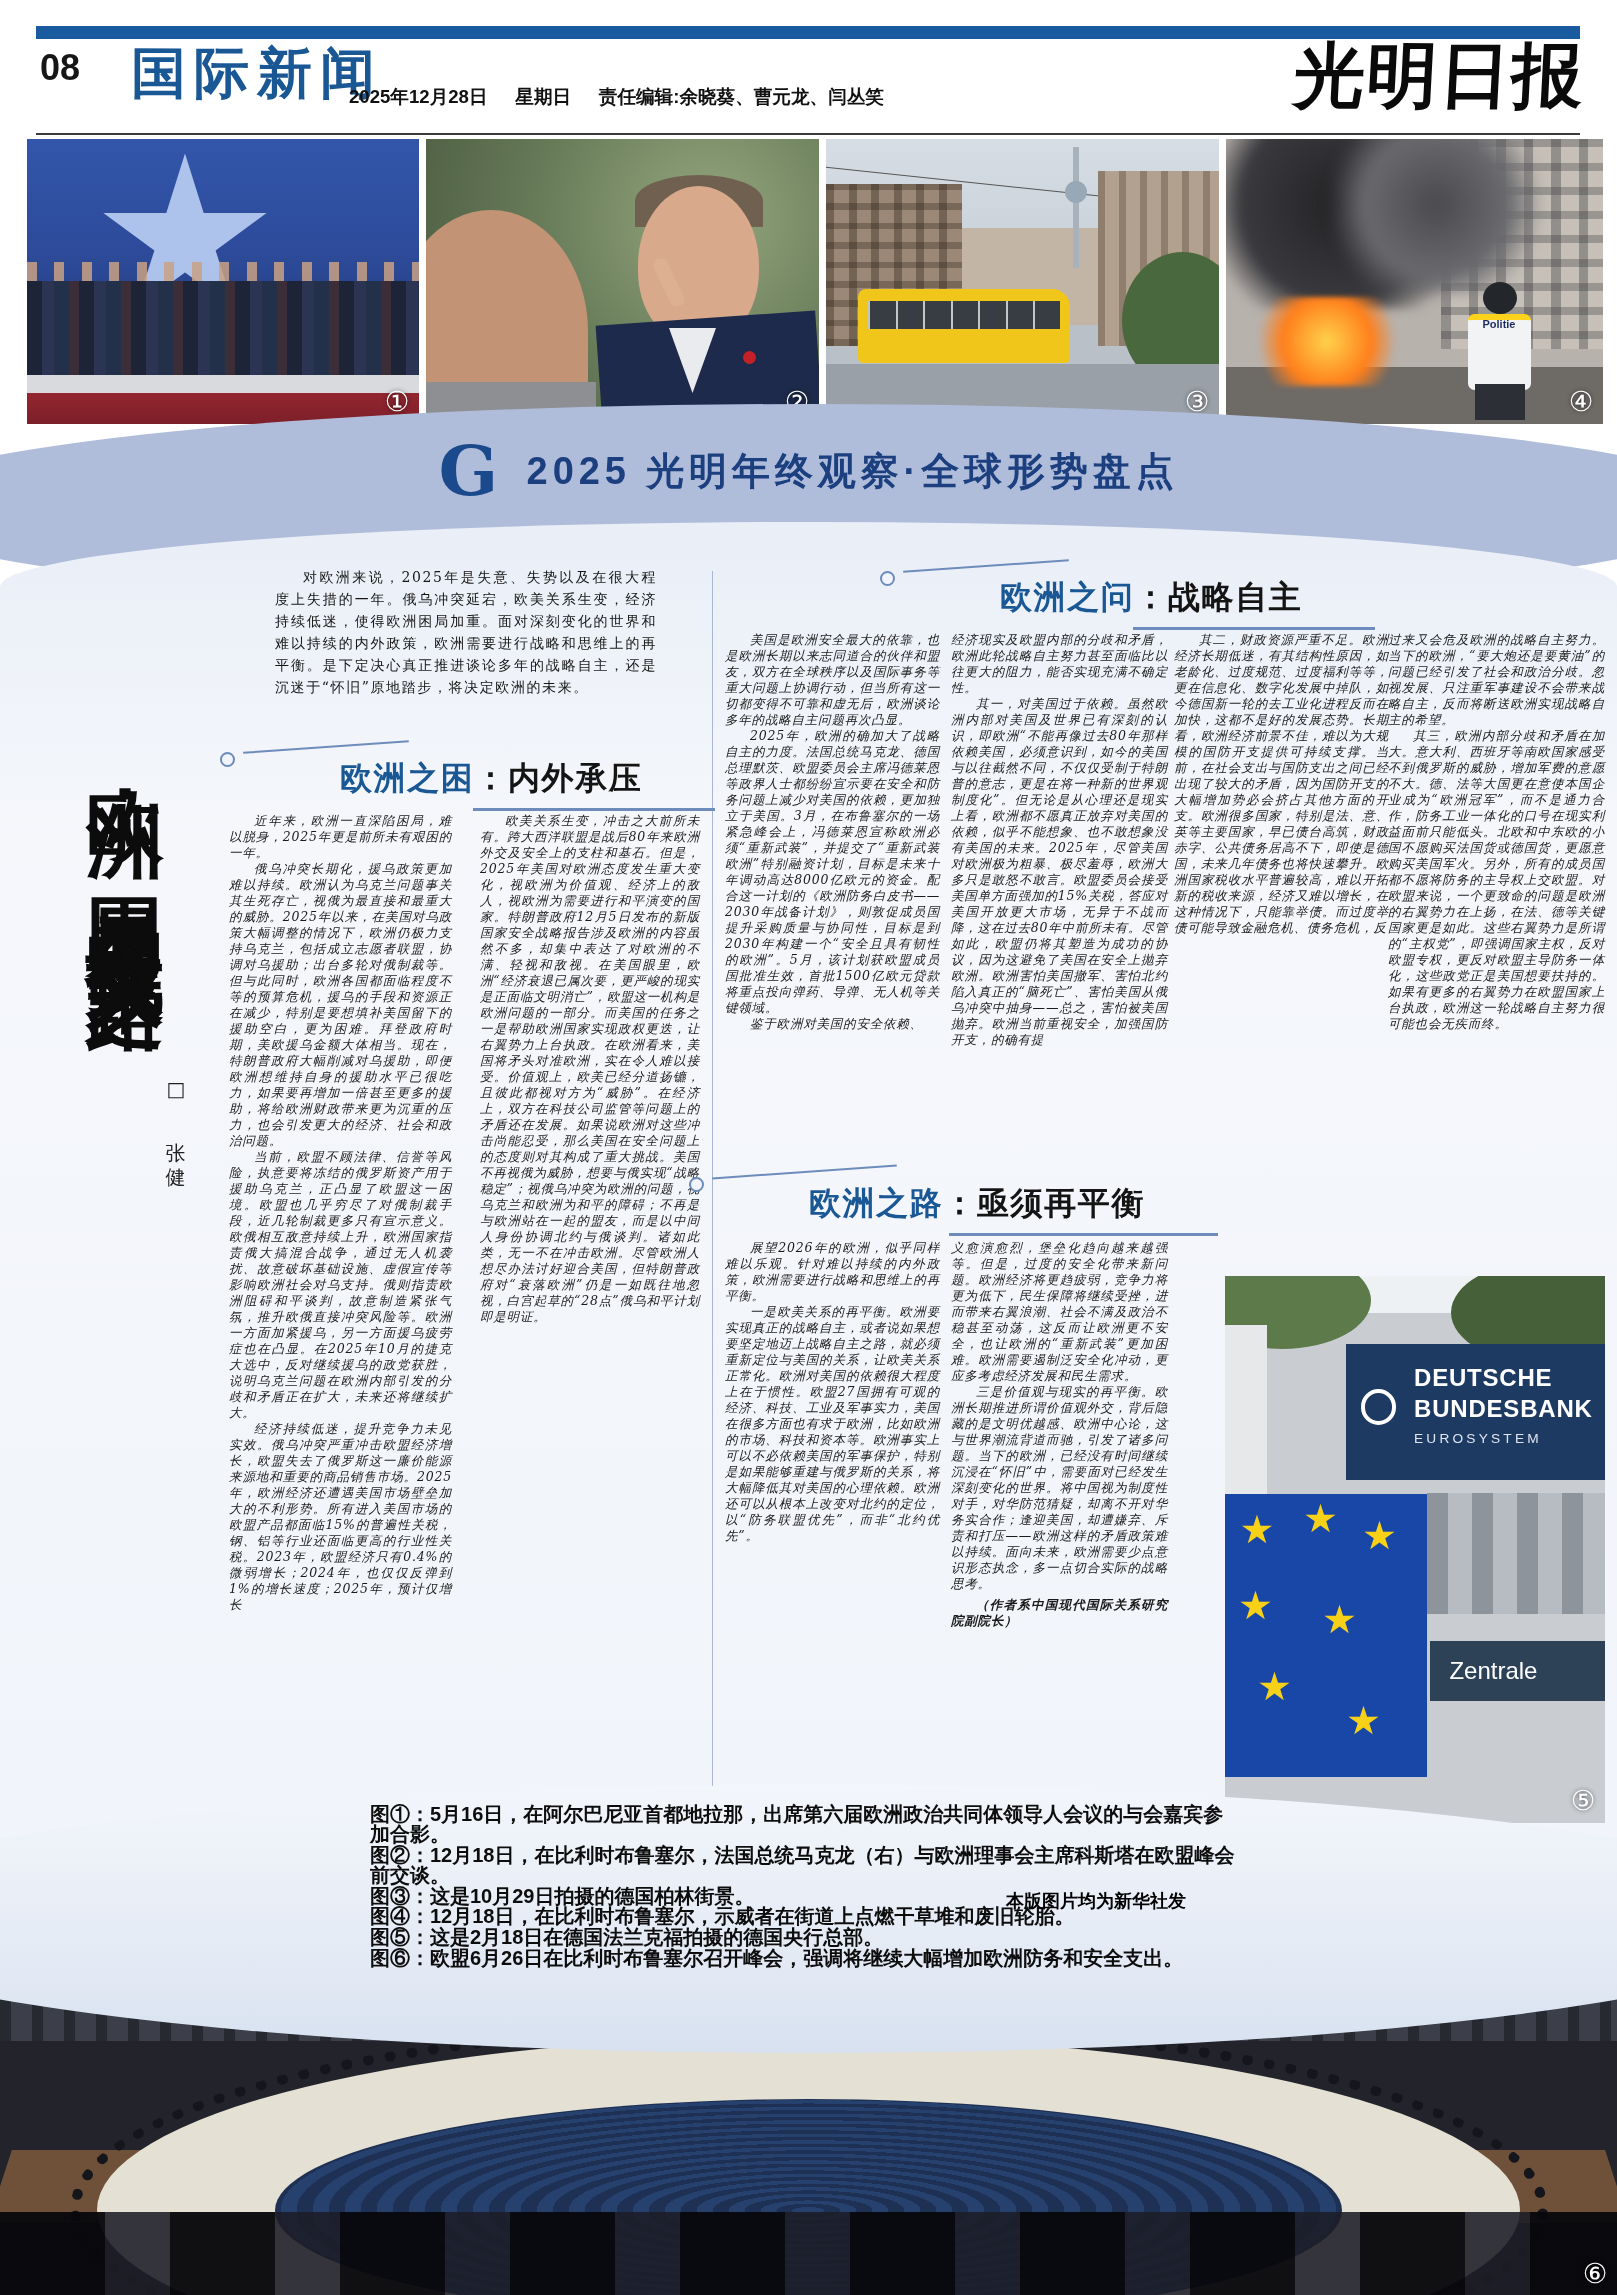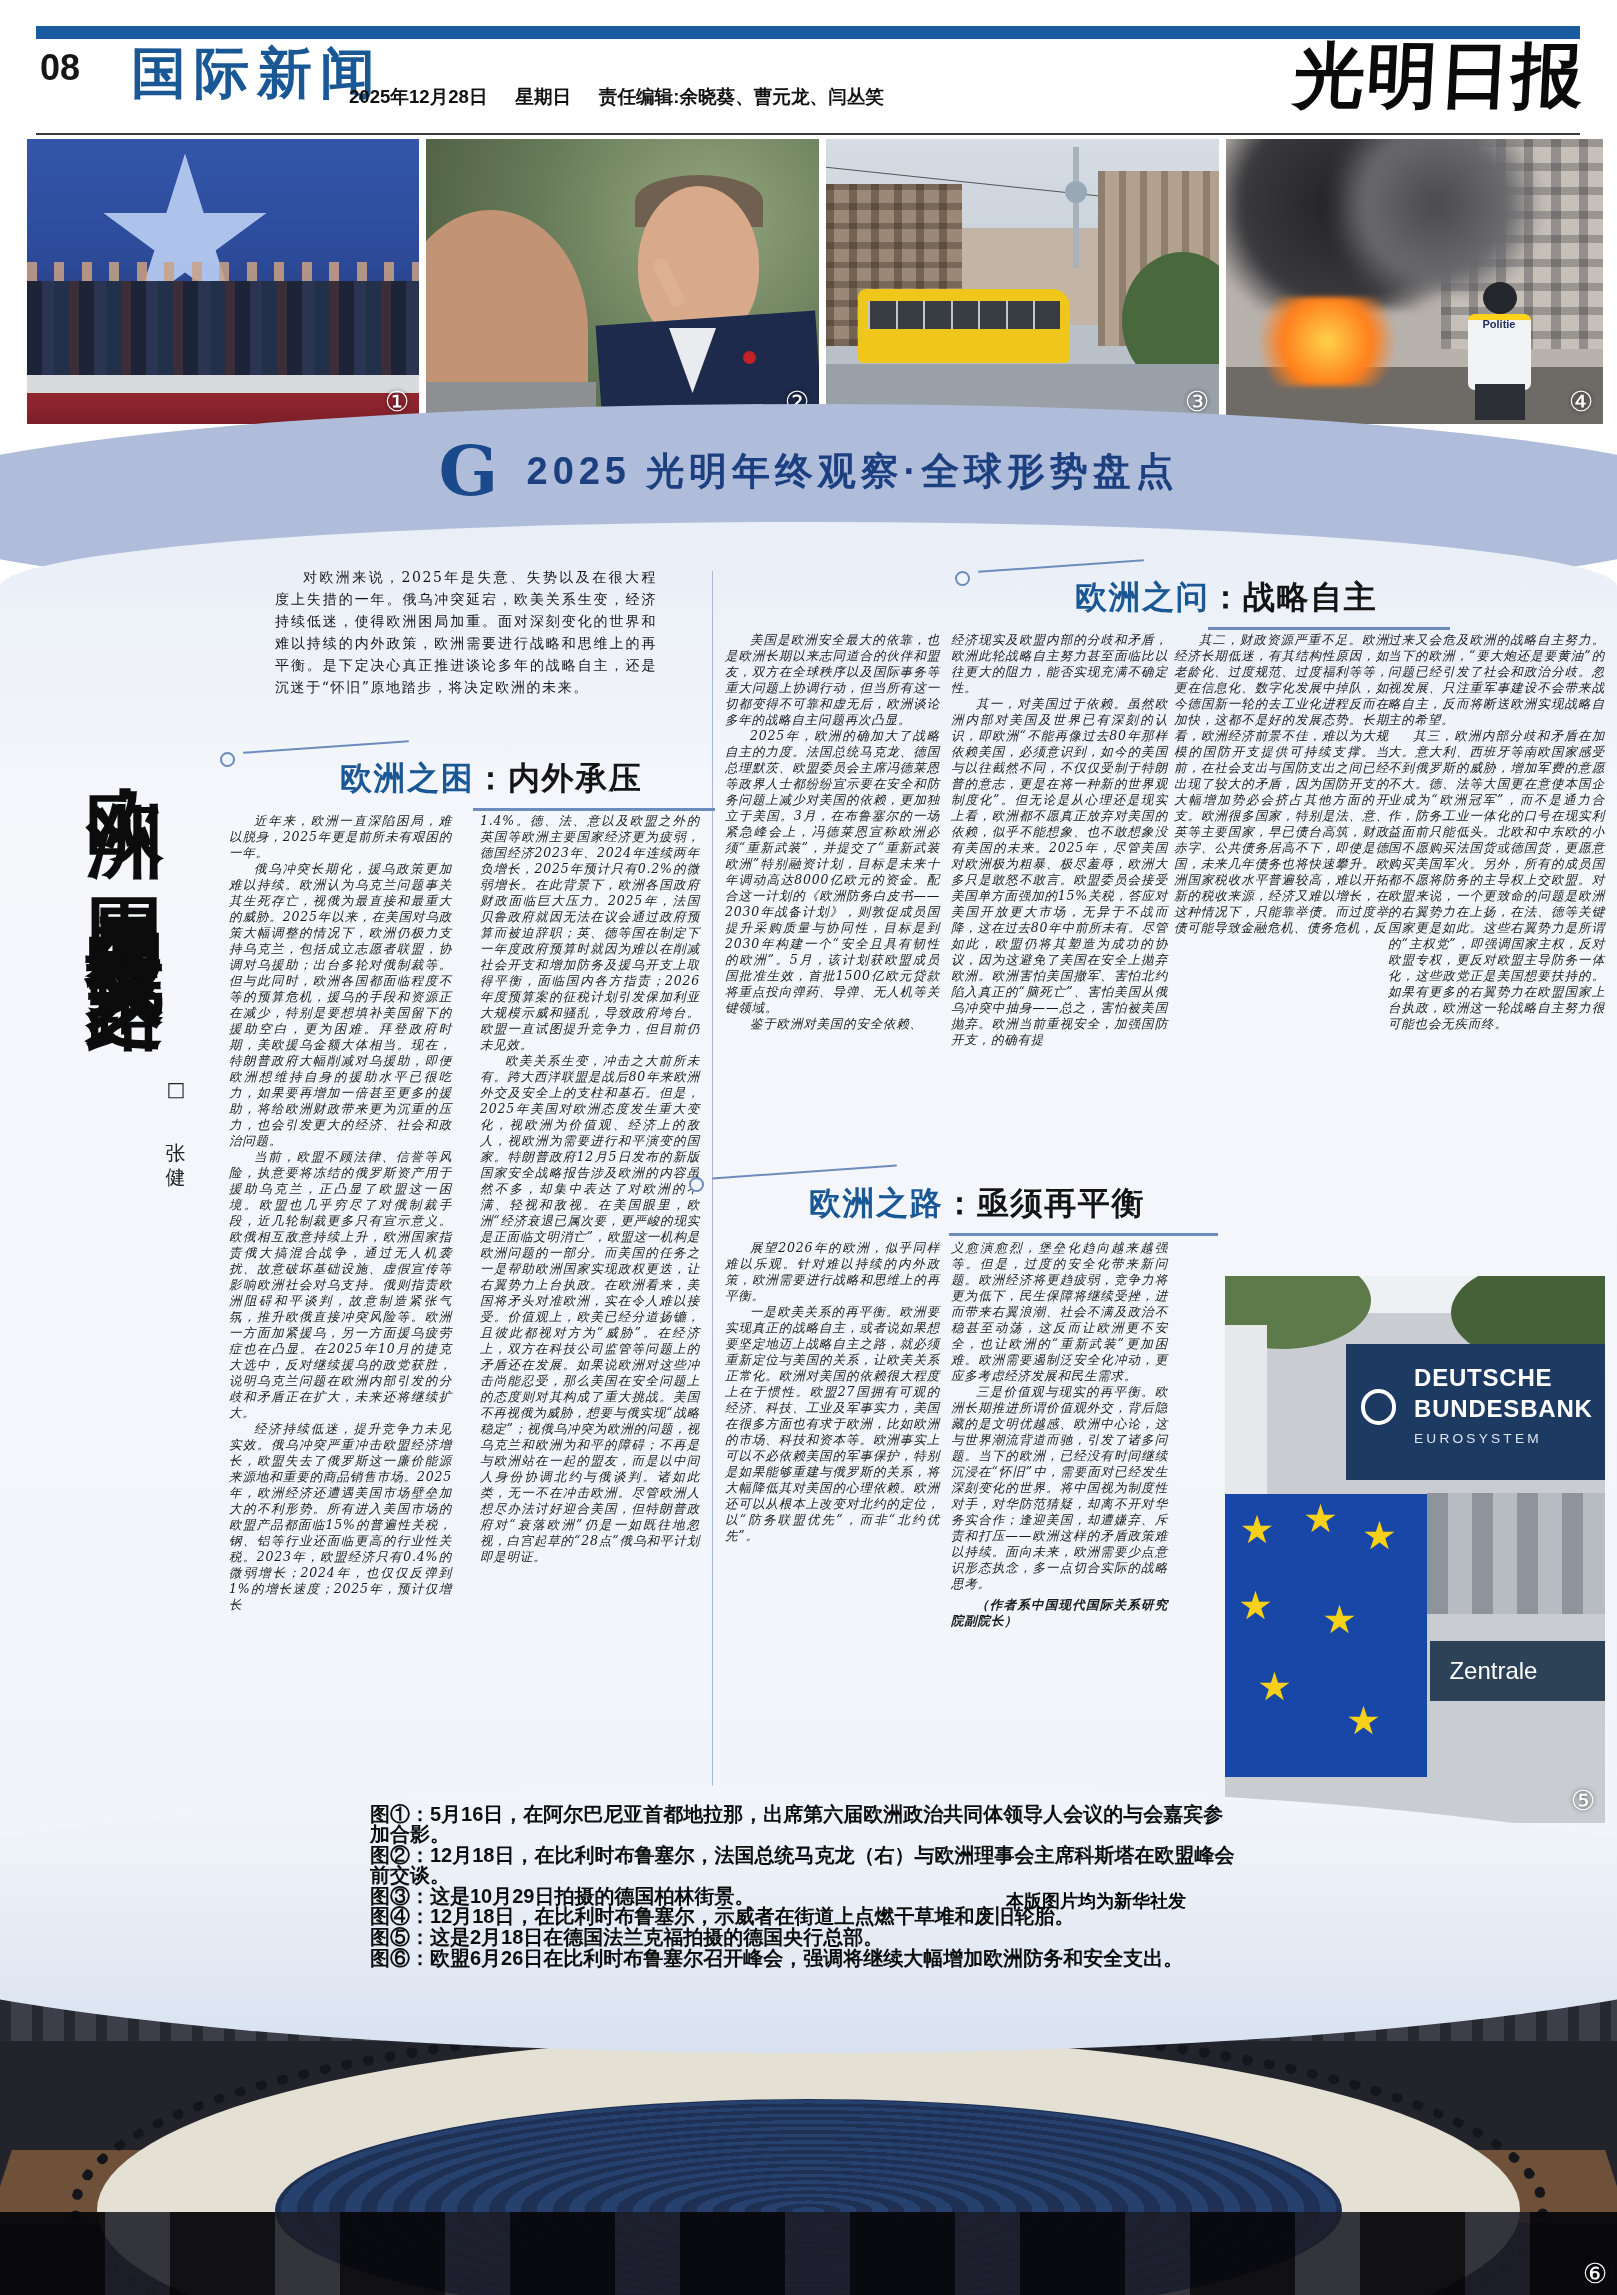--- a/index.html
+++ b/index.html
@@ -228,25 +228,24 @@
   <span class="blue">欧洲之困</span><span class="black">：内外承压</span>
   <span class="bline"></span>
 </div>
 <div class="col" style="left:229px;top:813px;width:223px;">
   <p class="ind">近年来，欧洲一直深陷困局，难以脱身，2025年更是前所未有艰困的一年。</p>
   <p class="ind">俄乌冲突长期化，援乌政策更加难以持续。欧洲认为乌克兰问题事关其生死存亡，视俄为最直接和最重大的威胁。2025年以来，在美国对乌政策大幅调整的情况下，欧洲仍极力支持乌克兰，包括成立志愿者联盟，协调对乌援助；出台多轮对俄制裁等。但与此同时，欧洲各国都面临程度不等的预算危机，援乌的手段和资源正在减少，特别是要想填补美国留下的援助空白，更为困难。拜登政府时期，美欧援乌金额大体相当。现在，特朗普政府大幅削减对乌援助，即便欧洲想维持自身的援助水平已很吃力，如果要再增加一倍甚至更多的援助，将给欧洲财政带来更为沉重的压力，也会引发更大的经济、社会和政治问题。</p>
   <p class="ind">当前，欧盟不顾法律、信誉等风险，执意要将冻结的俄罗斯资产用于援助乌克兰，正凸显了欧盟这一困境。欧盟也几乎穷尽了对俄制裁手段，近几轮制裁更多只有宣示意义。欧俄相互敌意持续上升，欧洲国家指责俄大搞混合战争，通过无人机袭扰、故意破坏基础设施、虚假宣传等影响欧洲社会对乌支持。俄则指责欧洲阻碍和平谈判，故意制造紧张气氛，推升欧俄直接冲突风险等。欧洲一方面加紧援乌，另一方面援乌疲劳症也在凸显。在2025年10月的捷克大选中，反对继续援乌的政党获胜，说明乌克兰问题在欧洲内部引发的分歧和矛盾正在扩大，未来还将继续扩大。</p>
   <p class="ind">经济持续低迷，提升竞争力未见实效。俄乌冲突严重冲击欧盟经济增长，欧盟失去了俄罗斯这一廉价能源来源地和重要的商品销售市场。2025年，欧洲经济还遭遇美国市场壁垒加大的不利形势。所有进入美国市场的欧盟产品都面临15%的普遍性关税，钢、铝等行业还面临更高的行业性关税。2023年，欧盟经济只有0.4%的微弱增长；2024年，也仅仅反弹到1%的增长速度；2025年，预计仅增长</p>
 </div>
 <div class="col" style="left:480px;top:813px;width:220px;">
-  <p>1.4%。德、法、意以及欧盟之外的英国等欧洲主要国家经济更为疲弱，德国经济2023年、2024年连续两年负增长，2025年预计只有0.2%的微弱增长。在此背景下，欧洲各国政府财政面临巨大压力。2025年，法国贝鲁政府就因无法在议会通过政府预算而被迫辞职；英、德等国在制定下一年度政府预算时就因为难以在削减社会开支和增加防务及援乌开支上取得平衡，面临国内各方指责；2026年度预算案的征税计划引发保加利亚大规模示威和骚乱，导致政府垮台。欧盟一直试图提升竞争力，但目前仍未见效。</p>
   <p class="ind">欧美关系生变，冲击之大前所未有。跨大西洋联盟是战后80年来欧洲外交及安全上的支柱和基石。但是，2025年美国对欧洲态度发生重大变化，视欧洲为价值观、经济上的敌人，视欧洲为需要进行和平演变的国家。特朗普政府12月5日发布的新版国家安全战略报告涉及欧洲的内容虽然不多，却集中表达了对欧洲的不满、轻视和敌视。在美国眼里，欧洲“经济衰退已属次要，更严峻的现实是正面临文明消亡”，欧盟这一机构是欧洲问题的一部分。而美国的任务之一是帮助欧洲国家实现政权更迭，让右翼势力上台执政。在欧洲看来，美国将矛头对准欧洲，实在令人难以接受。价值观上，欧美已经分道扬镳，且彼此都视对方为“威胁”。在经济上，双方在科技公司监管等问题上的矛盾还在发展。如果说欧洲对这些冲击尚能忍受，那么美国在安全问题上的态度则对其构成了重大挑战。美国不再视俄为威胁，想要与俄实现“战略稳定”；视俄乌冲突为欧洲的问题，视乌克兰和欧洲为和平的障碍；不再是与欧洲站在一起的盟友，而是以中间人身份协调北约与俄谈判。诸如此类，无一不在冲击欧洲。尽管欧洲人想尽办法讨好迎合美国，但特朗普政府对“衰落欧洲”仍是一如既往地忽视，白宫起草的“28点”俄乌和平计划即是明证。</p>
 </div>
 
-<div class="abs sechead" style="left:1075px;top:576px;">
+<div class="abs sechead" style="left:1000px;top:576px;">
   <span class="tline"></span>
   <span class="ring"></span>
   <span class="blue">欧洲之问</span><span class="black">：战略自主</span>
   <span class="bline"></span>
 </div>
 <div class="col" style="left:725px;top:632px;width:215px;">
   <p class="ind">美国是欧洲安全最大的依靠，也是欧洲长期以来志同道合的伙伴和盟友，双方在全球秩序以及国际事务等重大问题上协调行动，但当所有这一切都变得不可靠和虚无后，欧洲谈论多年的战略自主问题再次凸显。</p>
   <p class="ind">2025年，欧洲的确加大了战略自主的力度。法国总统马克龙、德国总理默茨、欧盟委员会主席冯德莱恩等政界人士都纷纷宣示要在安全和防务问题上减少对美国的依赖，更加独立于美国。3月，在布鲁塞尔的一场紧急峰会上，冯德莱恩宣称欧洲必须“重新武装”，并提交了“重新武装欧洲”特别融资计划，目标是未来十年调动高达8000亿欧元的资金。配合这一计划的《欧洲防务白皮书——2030年战备计划》，则敦促成员国提升采购质量与协同性，目标是到2030年构建一个“安全且具有韧性的欧洲”。5月，该计划获欧盟成员国批准生效，首批1500亿欧元贷款将重点投向弹药、导弹、无人机等关键领域。</p>
   <p class="ind">鉴于欧洲对美国的安全依赖、</p>
 </div>

